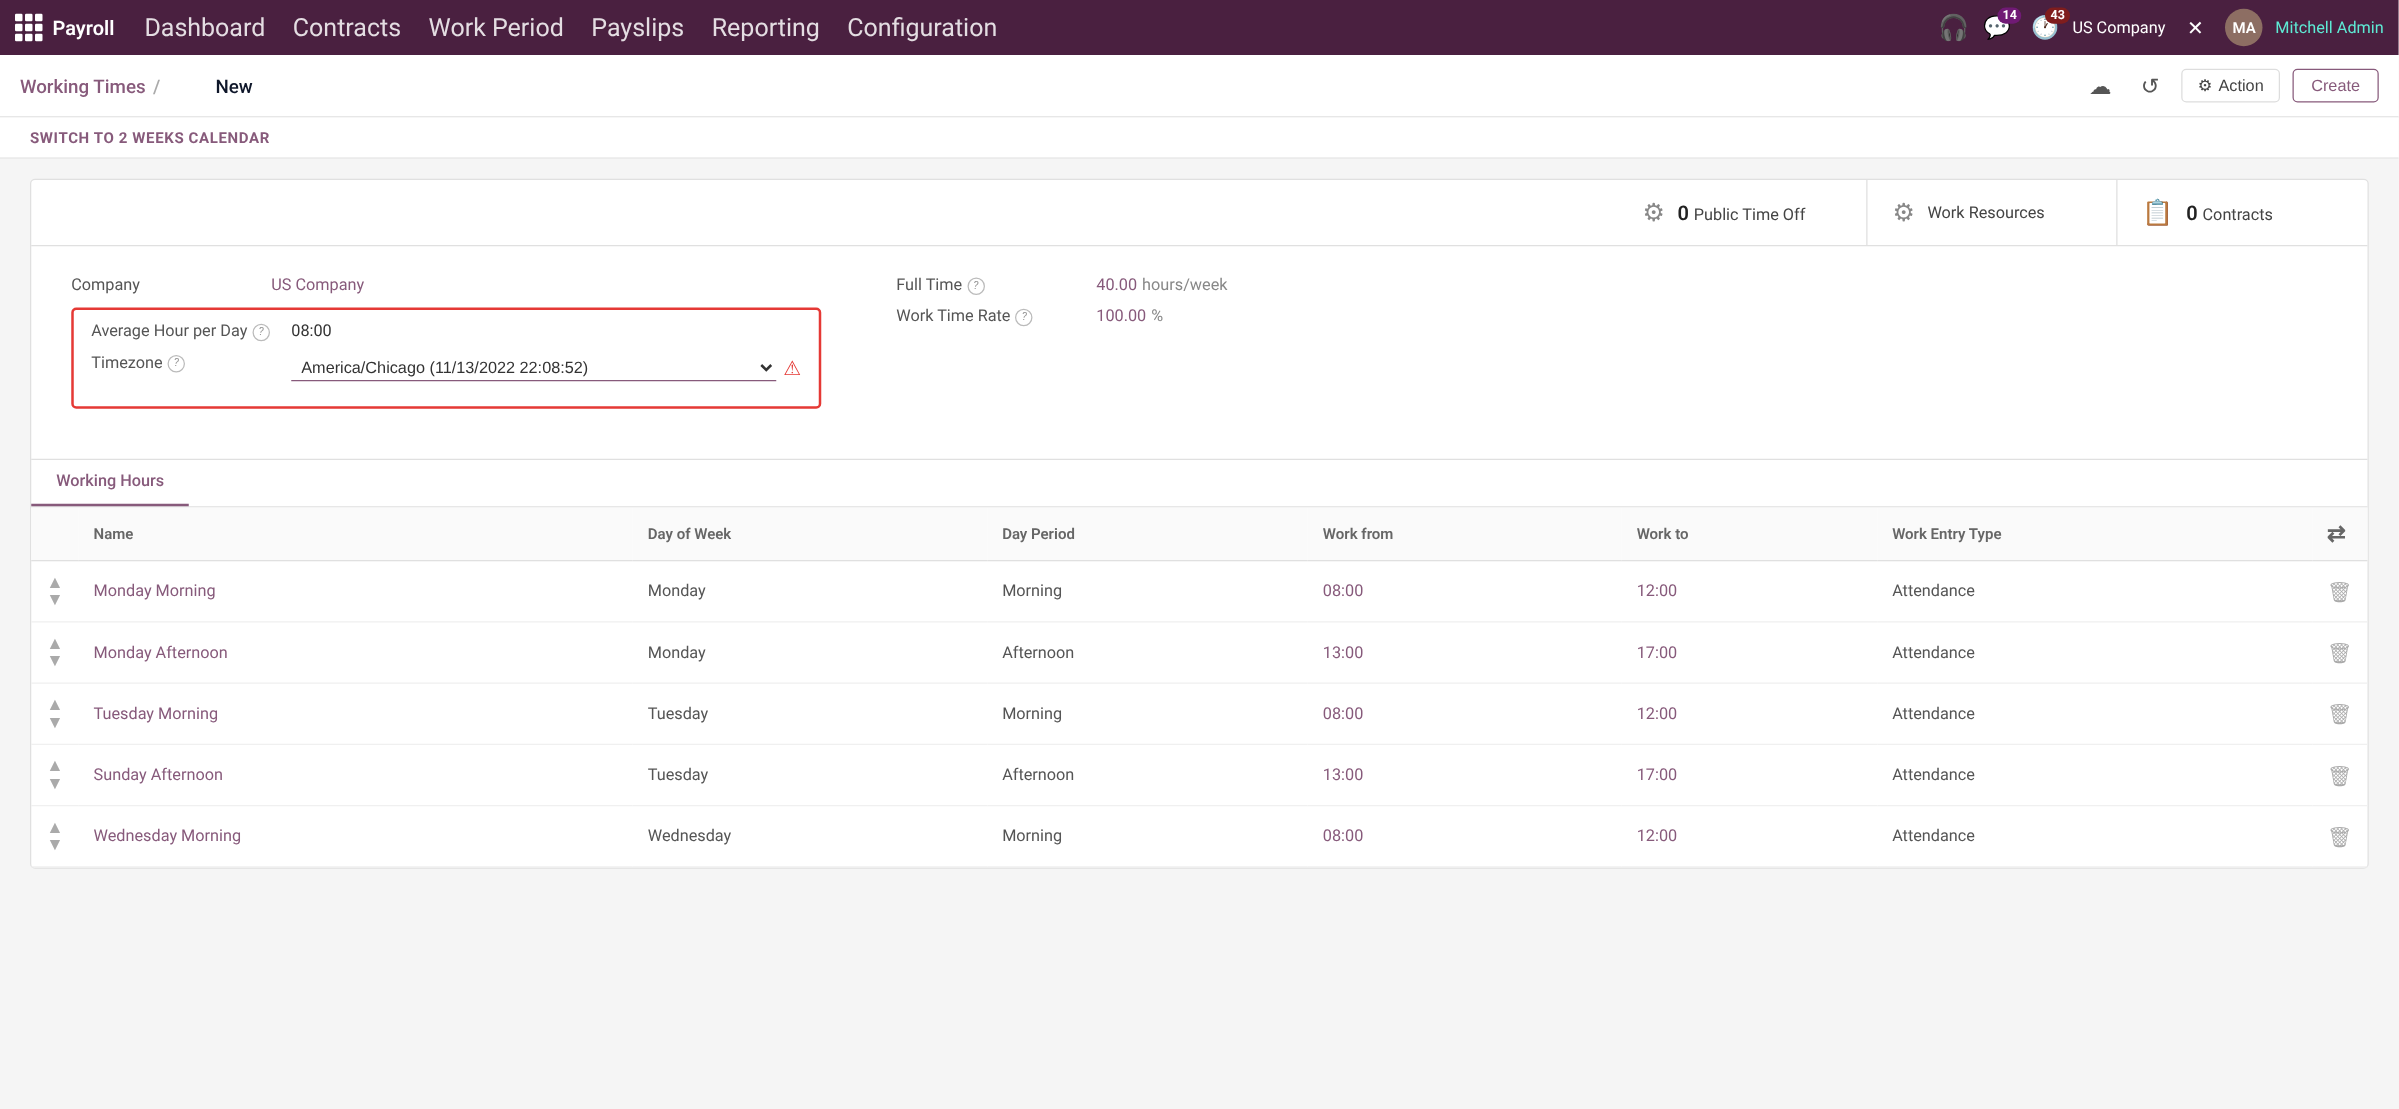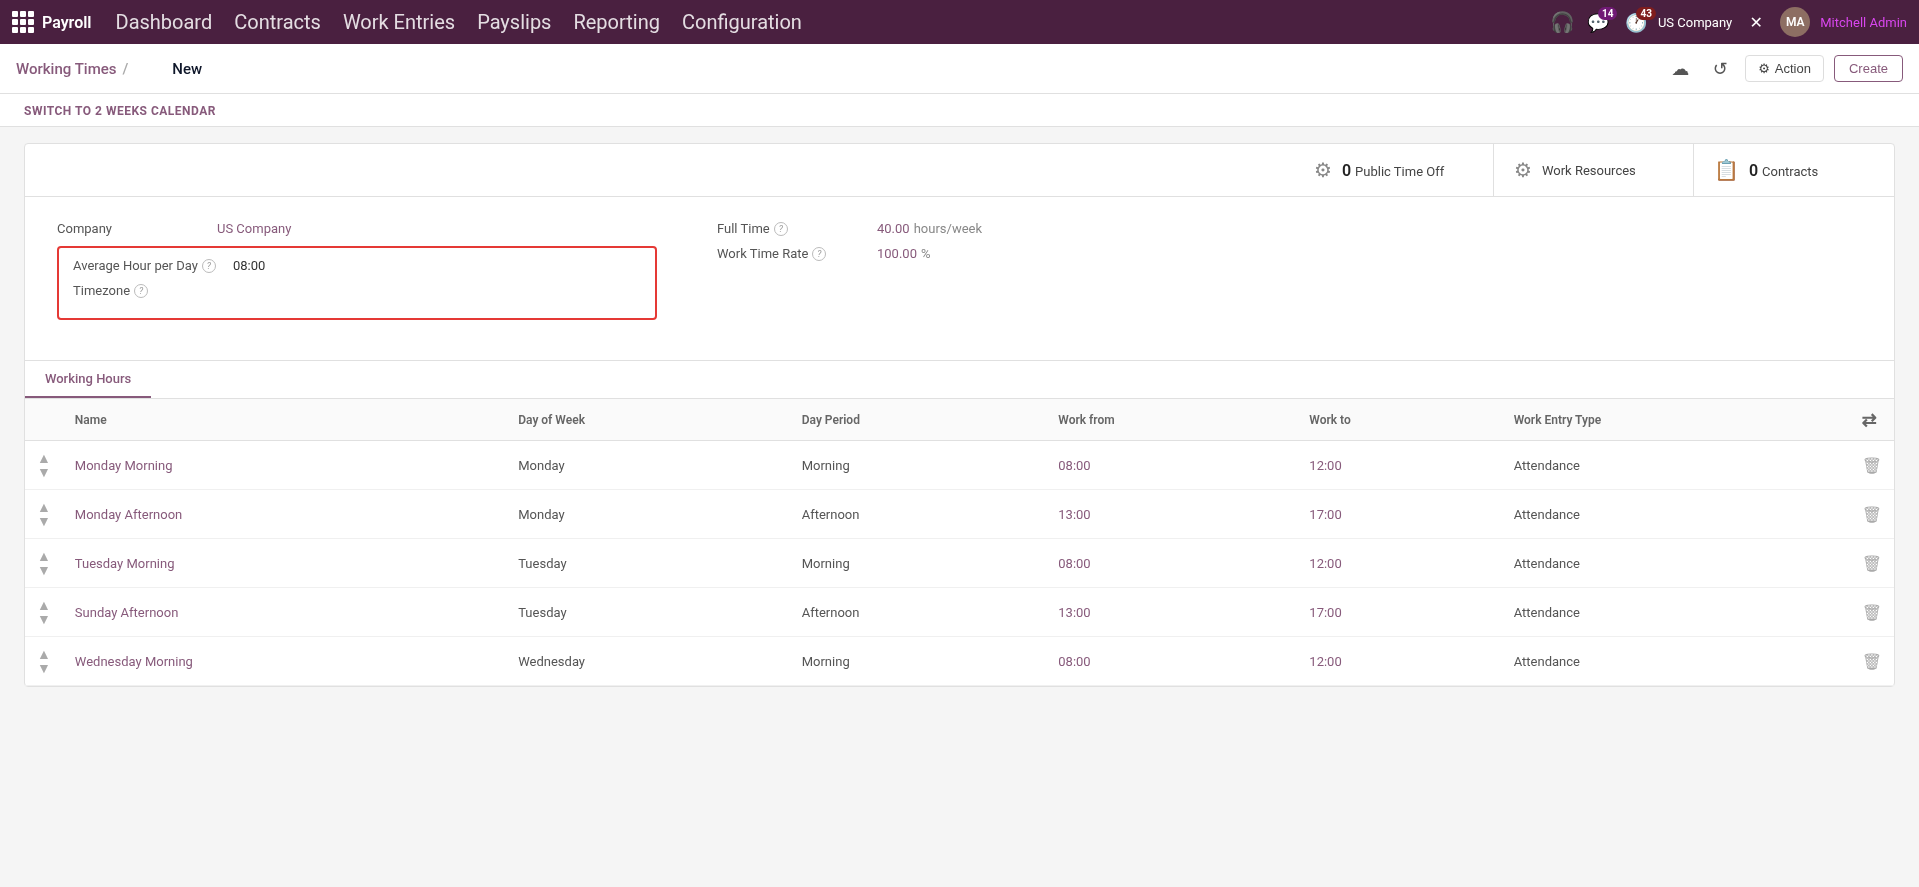--- a/index.html
+++ b/index.html
@@ -80,21 +80,21 @@
       width: 30px; height: 30px;
       border-radius: 50%;
       background: #8d6e63;
       display: flex;
       align-items: center;
       justify-content: center;
       color: #fff;
       font-size: 12px;
       font-weight: 600;
     }
-    .user-name { color: #d946ef; font-size: 13px; cursor: pointer; }
+    .user-name { color: #5eead4; font-size: 13px; cursor: pointer; }
 
     
     .secondary-bar {
       background: #fff;
       border-bottom: 1px solid #e0e0e0;
       display: flex;
       align-items: center;
       justify-content: space-between;
       padding: 8px 16px;
       height: 50px;
@@ -352,21 +352,21 @@
         <span></span>
       <span></span>
         <span></span>
         <span></span>
     </div>
     <span class="topnav-brand-name">Payroll</span>
   </div>
   <div class="topnav-menu">
     <span class="topnav-menu-item">Dashboard</span>
     <span class="topnav-menu-item">Contracts</span>
-    <span class="topnav-menu-item">Work Entries</span>
+    <span class="topnav-menu-item">Work Period</span>
     <span class="topnav-menu-item">Payslips</span>
     <span class="topnav-menu-item">Reporting</span>
     <span class="topnav-menu-item">Configuration</span>
   </div>
   <div class="topnav-right">
     <div class="topnav-icon-btn" style="font-size:20px;">🎧</div>
     <div class="badge-btn">
       <span style="color:#fff;font-size:18px;">💬</span>
       <span class="badge">14</span>
     </div>
@@ -444,20 +444,26 @@
               <div class="field-label">
                 <span>Average Hour per Day</span>
                 <span class="help-icon">?</span>
               </div>
               <div class="field-value">08:00</div>
             </div>
             <div class="field-row">
               <div class="field-label">
                 <span>Timezone</span>
                 <span class="help-icon">?</span>
+              </div>
+              <div class="timezone-row" style="flex:1;">
+                <select class="timezone-select">
+                  <option>America/Chicago (11/13/2022 22:08:52)</option>
+                </select>
+                <span class="warning-icon">⚠</span>
               </div>
             </div>
           </div>
         </div>
 
         <div class="form-right">
           <div class="field-row">
             <div class="field-label">
               <span>Full Time</span>
               <span class="help-icon">?</span>

